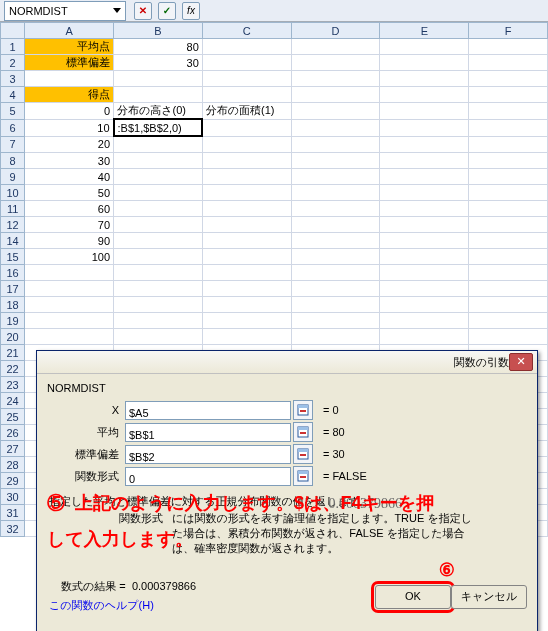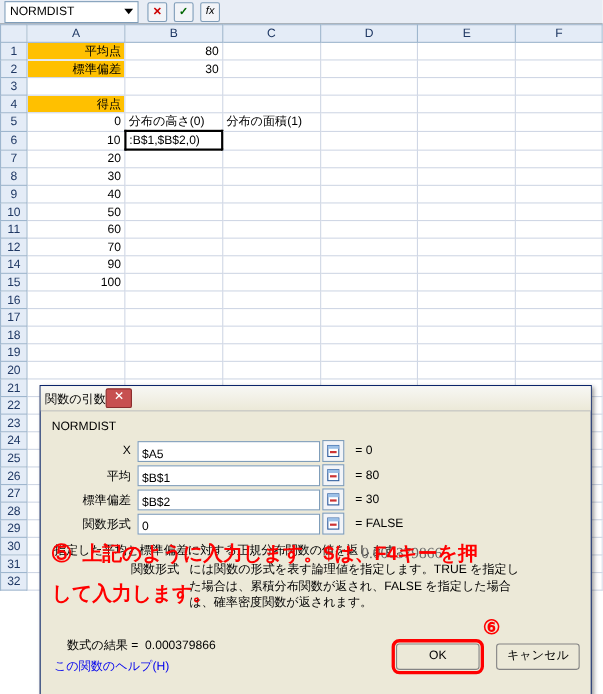--- a/index.html
+++ b/index.html
@@ -16,38 +16,38 @@
   table.grid{border-collapse:collapse;table-layout:fixed;width:548px}
   table.grid th,table.grid td{border:1px solid #d0d7e5;height:15px;padding:0 3px;overflow:hidden;white-space:nowrap;text-align:right;font-size:11px}
   table.grid th{background:#e4ecf7;color:#1f3864;font-weight:normal;text-align:center;border-color:#9eb6ce}
   table.grid th.corner{background:#e4ecf7;width:24px}
   col.cA{width:88px} col.cB{width:88px} col.cC{width:88px} col.cD{width:88px} col.cE{width:88px} col.cF{width:78px}
   th.rowhdr{width:24px;text-align:center}
   .hilite{background:#ffc000;text-align:left}
   .txt-l{text-align:left !important}
   .cell-editing{border:2px solid #000 !important;text-align:left}
   .dialog{position:absolute;left:36px;top:328px;width:500px;height:296px;background:#ece9d8;border:1px solid #0a246a;box-shadow:2px 2px 4px rgba(0,0,0,.4);font-size:11px}
-  .titlebar{height:22px;background:linear-gradient(#f7f7f4,#ece9d8);display:flex;align-items:center;justify-content:flex-start;padding:0 4px;border-bottom:1px solid #c0c0c0}
+  .titlebar{height:22px;background:linear-gradient(#f7f7f4,#ece9d8);display:flex;align-items:center;justify-content:flex-end;padding:0 4px;border-bottom:1px solid #c0c0c0}
   .titlebar .cls{width:22px;height:16px;background:#c75050;color:#fff;border:1px solid #8b2e2e;text-align:center;line-height:14px;border-radius:2px}
   .dlg-body{padding:8px 10px 4px 10px;position:relative}
   .fn-name{font-weight:normal;margin-bottom:6px}
   .arg-row{display:flex;align-items:center;margin:2px 0}
   .arg-lbl{width:72px;text-align:right;padding-right:6px}
   .arg-inp{width:158px;height:17px;border:1px solid #7f9db9;background:#fff;padding:0 3px;display:flex;align-items:flex-end;font-size:11px}
   .arg-pick{width:18px;height:18px;border:1px solid #7f9db9;background:#f2f4f8;margin-left:2px;display:flex;align-items:center;justify-content:center}
   .arg-pick svg{width:12px;height:12px}
   .arg-eq{margin-left:10px}
   .desc{margin:8px 2px 2px 2px;line-height:1.35}
   .desc2{margin:4px 2px 2px 78px;line-height:1.35}
   .desc2 .dl{display:inline-block;width:50px;vertical-align:top}
   .desc2 .dt{display:inline-block;width:300px;vertical-align:top}
   .annot{position:absolute;color:#ff0000;font-weight:bold;font-size:18px;line-height:1.25}
   .result-line{margin:8px 2px 4px 14px}
   .help-link{color:#0000ee;margin-left:2px}
-  .btn-row{position:absolute;right:10px;bottom:8px;display:flex;gap:15px}
+  .btn-row{position:absolute;right:10px;bottom:8px;display:flex;gap:0}
   .btn{width:74px;height:22px;background:#ece9d8;border:1px solid #848484;border-radius:3px;text-align:center;line-height:20px}
   .btn.ok{outline:3px solid #ff0000;outline-offset:1px}
   .calc-anchor{position:absolute;font-family:Liberation Serif, serif;color:#696969;font-size:14px}
 </style>
 </head>
 <body>
 
 <div class="namebox-row">
   <div class="namebox">
     <span>NORMDIST</span>

